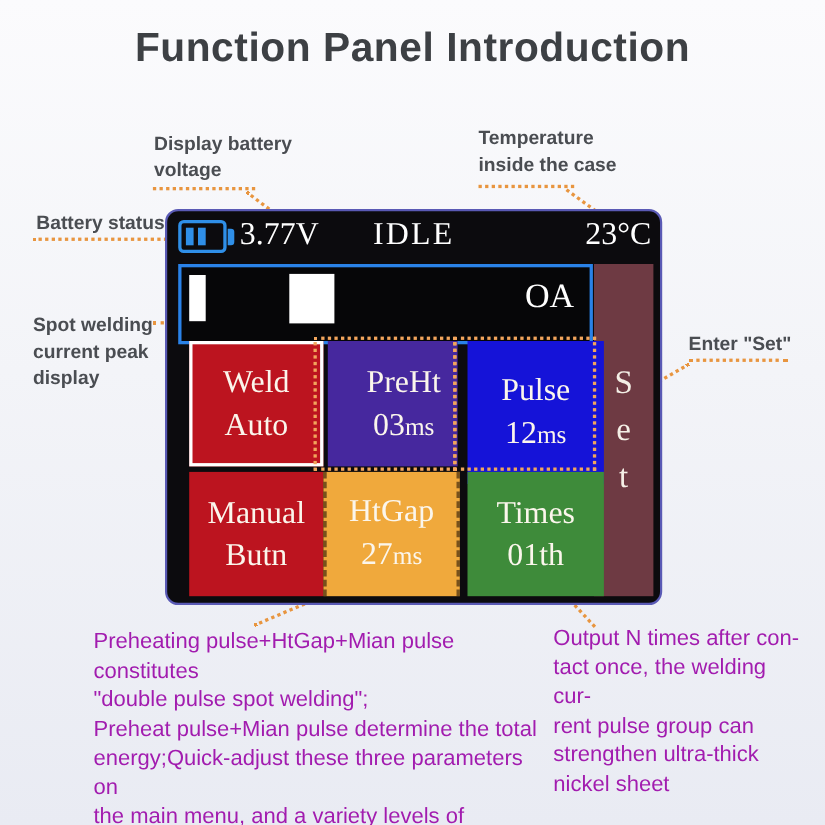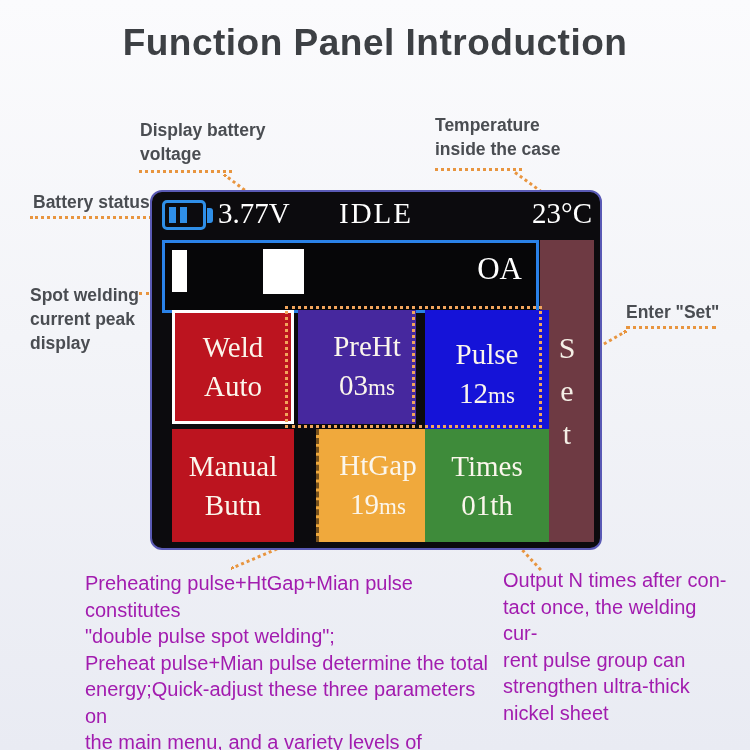--- a/index.html
+++ b/index.html
@@ -64,21 +64,21 @@
   .btn {
     display:flex; flex-direction:column; align-items:center; justify-content:center;
     gap:8px; text-align:center;margin-left:10px;
   }
   .btn span { font-family:"Liberation Serif", serif; color:#fbf6ec; font-size:29px; line-height:31px; }
   .btn small { font-family:"Liberation Serif", serif; color:#fbf6ec; font-size:23px; }
   .b-weld   { left:10px;  top:118px; width:122px; height:114px; background:#bc141f; border:3px solid #fff; }
   .b-preht  { left:136px; top:118px; width:118px; height:114px; background:#46289e;padding-left:20px; }
   .b-pulse  { left:263px; top:118px; width:124px; height:130px; background:#1513d8; }
   .b-manual { left:10px;  top:237px; width:122px; height:113px; background:#bc141f; }
-  .b-htgap  { left:154px; top:237px; width:124px; height:113px; background:#f0a93c;
+  .b-htgap  { left:132px; top:237px; width:124px; height:113px; background:#f0a93c;
               border-left:3px dashed rgba(20,10,0,0.55); border-right:3px dashed rgba(20,10,0,0.55); }
   .b-times  { left:263px; top:237px; width:124px; height:113px; background:#3e8b3a; }
   .dotted-frame { border:3px dotted #f2a55c; pointer-events:none; }
   .f-preht { left:133px; top:114px; width:130px; height:122px; }
   .f-pulse { left:260px; top:114px; width:130px; height:122px; }
 </style>
 </head>
 <body>
 
 <div class="abs title">Function Panel Introduction</div>
@@ -143,21 +143,21 @@
     <span>Pulse</span>
     <span><span>12</span><small>ms</small></span>
   </div>
 
   <div class="abs btn b-manual">
     <span>Manual</span>
     <span>Butn</span>
   </div>
   <div class="abs btn b-htgap">
     <span>HtGap</span>
-    <span><span>19</span><small>ms</small></span>
+    <span><span>27</span><small>ms</small></span>
   </div>
   <div class="abs btn b-times">
     <span>Times</span>
     <span><span>01</span><span>th</span></span>
   </div>
 
   <div class="abs dotted-frame f-preht"></div>
   <div class="abs dotted-frame f-pulse"></div>
 </div>
 

